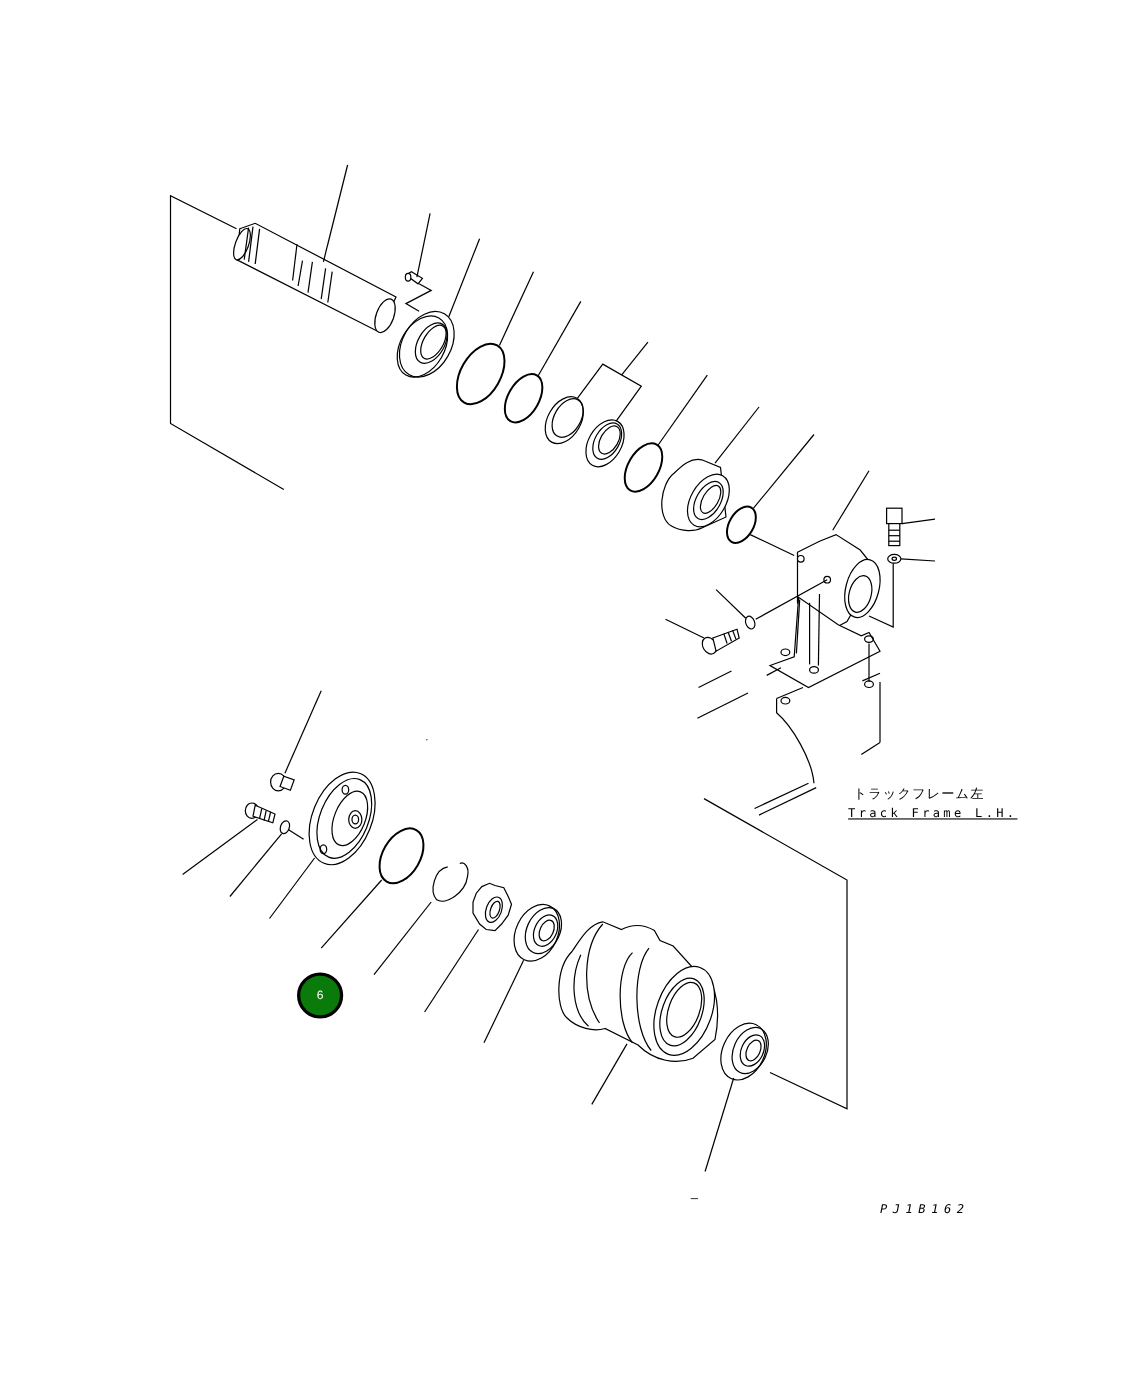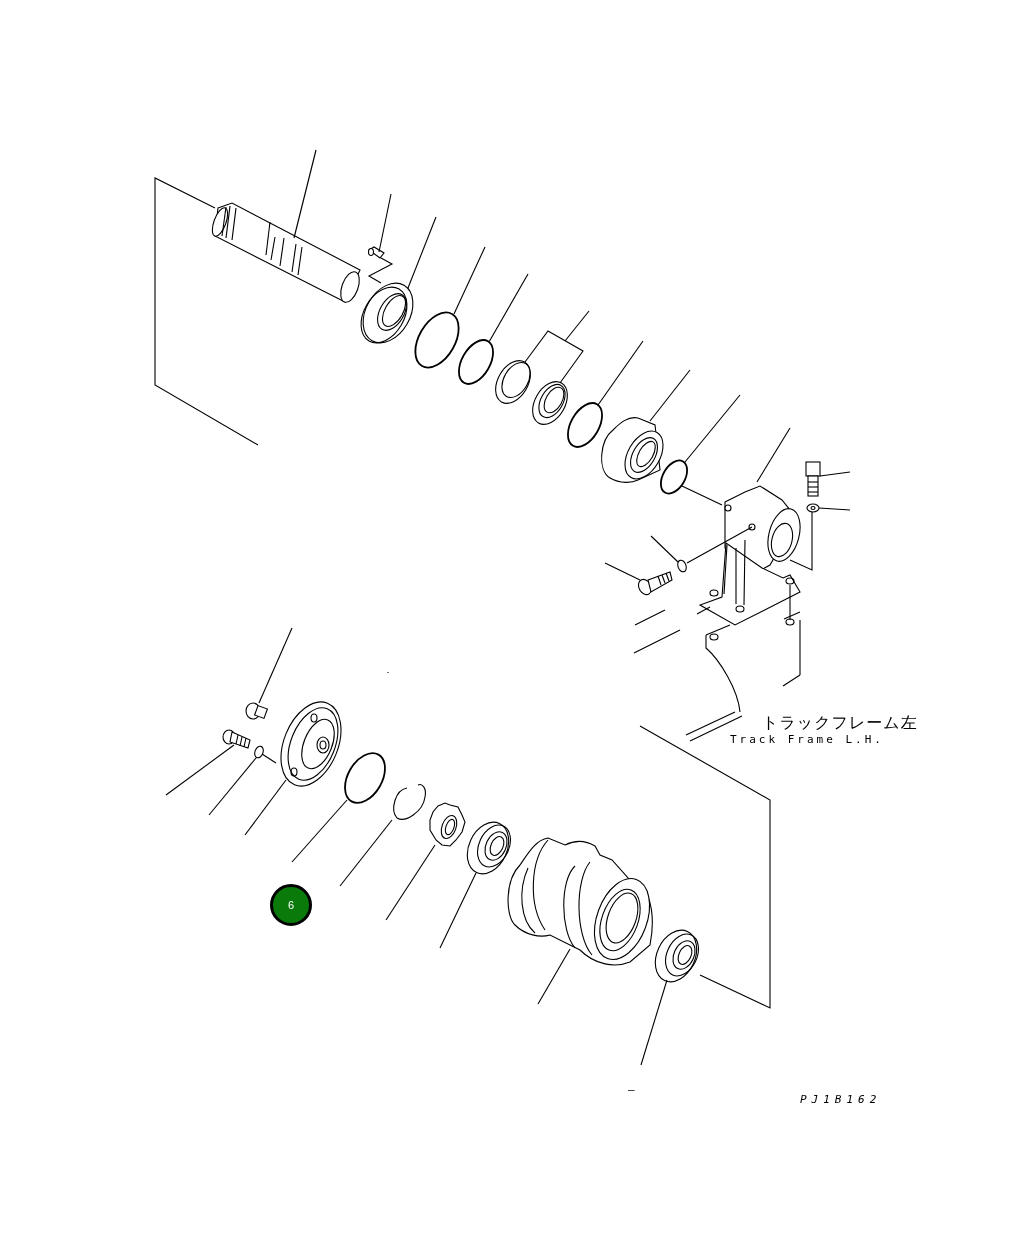--- a/index.html
+++ b/index.html
@@ -3,21 +3,21 @@
 <meta charset="utf-8">
 <style>
   html, body { margin: 0; padding: 0; background: #ffffff; }
   body { width: 1032px; height: 1254px; position: relative; overflow: hidden; font-family: "DejaVu Sans Mono", monospace; }
   #canvas { position: absolute; left: 0; top: 0; width: 1032px; height: 1254px; }
   svg { position: absolute; left: 0; top: 0; }
   .ln { stroke: #000; stroke-width: 1.1; fill: none; }
   .ln2 { stroke: #000; stroke-width: 1.8; fill: none; }
   .fill { stroke: #000; stroke-width: 1.1; fill: #fff; }
   .label { position: absolute; color: #000; font-family: "DejaVu Sans Mono", monospace; font-size: 11px; letter-spacing: 3px; white-space: nowrap; }
-  .label-jp { position: absolute; color: #000; font-family: "DejaVu Sans", sans-serif; font-size: 16px; letter-spacing: 1px; white-space: nowrap; }
+  .label-jp { position: absolute; color: #000; font-family: "DejaVu Sans", sans-serif; font-size: 12px; letter-spacing: 1px; white-space: nowrap; margin-left: 14px; }
   .callout { position: absolute; width: 36px; height: 36px; border-radius: 50%; background: #0a7a0a; border: 3px solid #000; color: #fff; font-family: "Liberation Sans", sans-serif; font-size: 11px; display: flex; align-items: center; justify-content: center; cursor: pointer; box-sizing: content-box; }
 </style>
 </head>
 <body>
 
 <div id="canvas">
 <svg width="1032" height="1254" viewBox="0 0 1032 1254" xmlns="http://www.w3.org/2000/svg">
 
   <g>
     <polyline class="ln" points="215,208 155,178 155,385 258,445"></polyline>
@@ -232,16 +232,16 @@
     <ellipse class="ln" cx="685" cy="955" rx="6" ry="10" transform="rotate(25 685 955)"></ellipse>
     <line class="ln" x1="667" y1="980" x2="641" y2="1065"></line>
   </g>
 </svg>
 
 <div class="callout" style="left:270px; top:884px; width:36px; height:36px;">
   <span>6</span>
 </div>
 
 <div class="label-jp" style="left:762px; top:713px;">トラックフレーム左</div>
-<div class="label" style="left:730px; top:733px;">Track Frame L.H.</div>
+<div class="label" style="left:771px; top:733px;text-decoration:underline;">Track Frame L.H.</div>
 <div class="label" style="left:628px; top:1083px; letter-spacing:0;">–</div>
 <div class="label" style="left:800px; top:1093px; letter-spacing:5px;font-style:italic;">PJ1B162</div>
 </div>
 
 </body></html>

